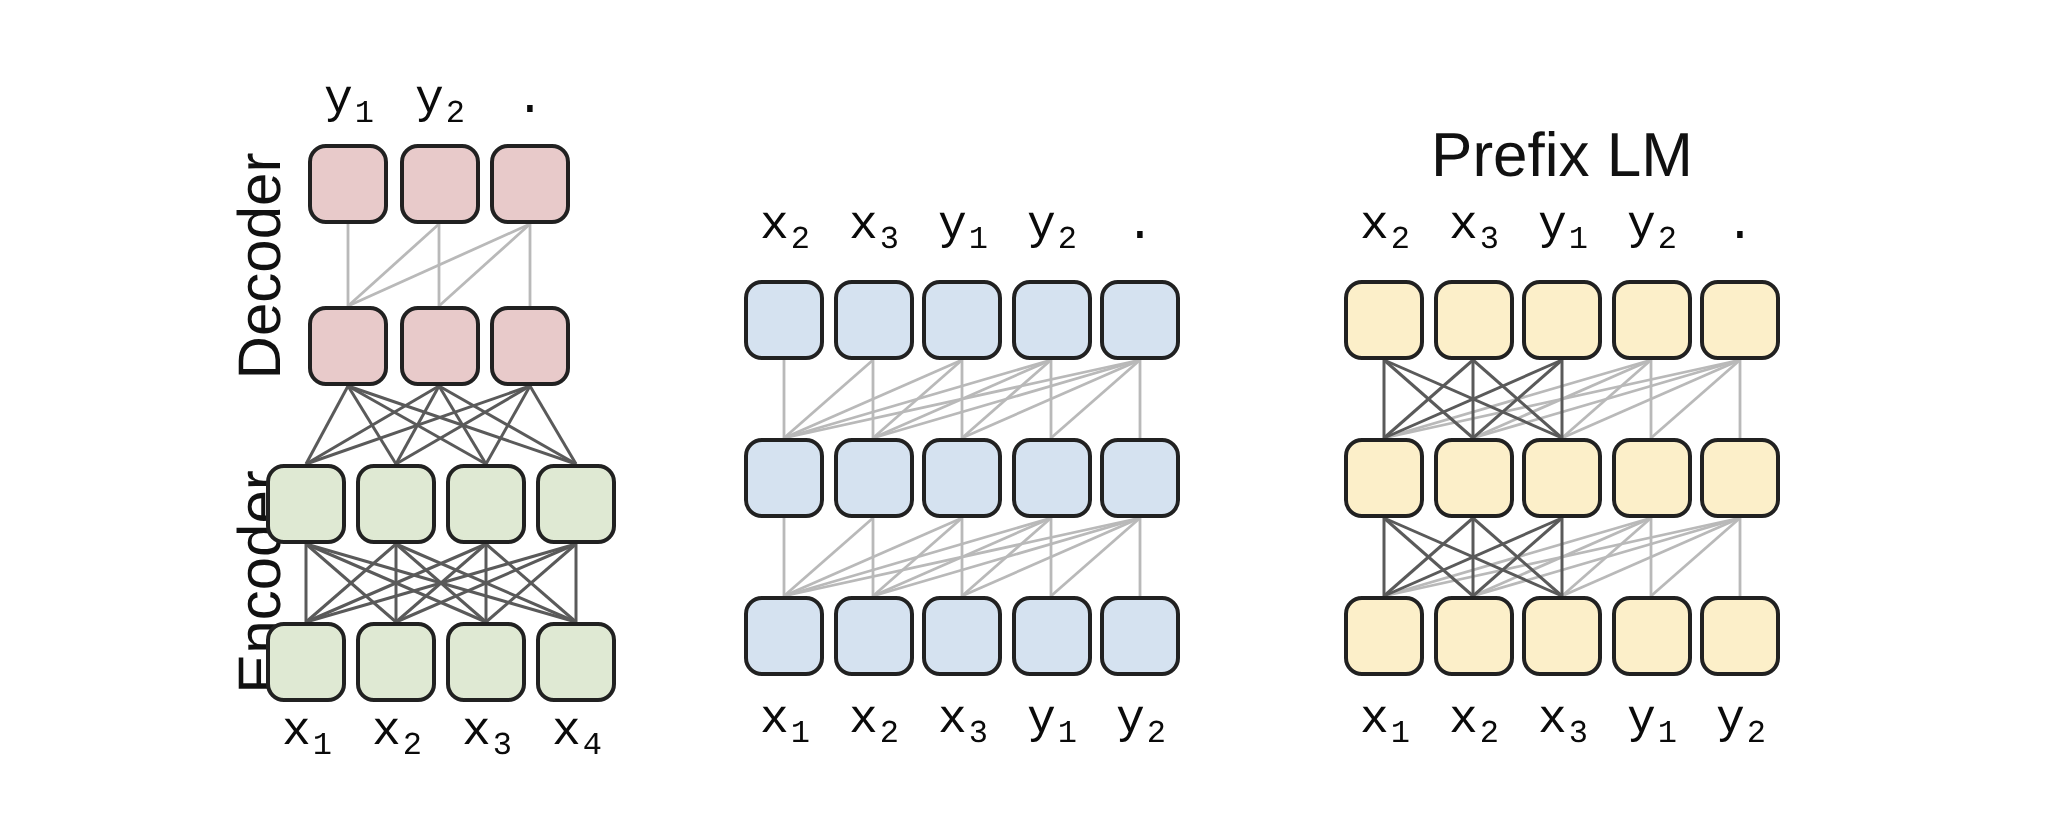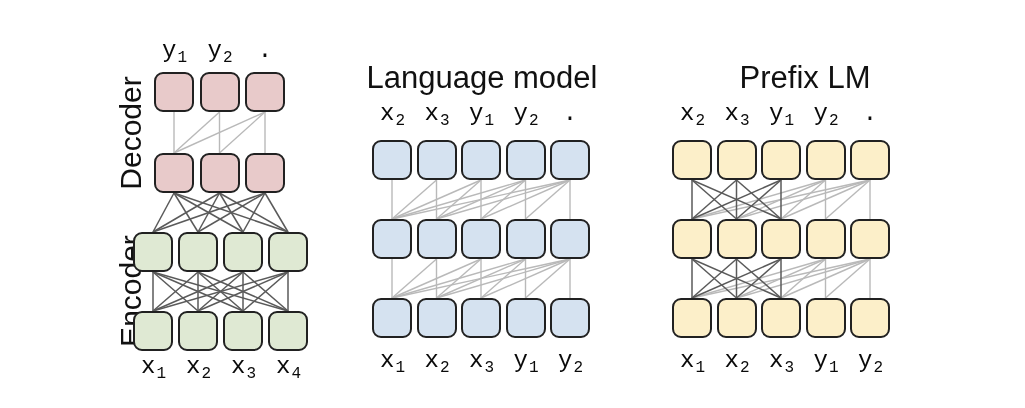--- a/index.html
+++ b/index.html
@@ -129,22 +129,21 @@
       <line x1="692" y1="259" x2="781" y2="298" stroke="#5a5a5a" stroke-width="1.5"></line>
       <line x1="736.5" y1="259" x2="692" y2="298" stroke="#5a5a5a" stroke-width="1.5"></line>
       <line x1="736.5" y1="259" x2="736.5" y2="298" stroke="#5a5a5a" stroke-width="1.5"></line>
       <line x1="736.5" y1="259" x2="781" y2="298" stroke="#5a5a5a" stroke-width="1.5"></line>
       <line x1="781" y1="259" x2="692" y2="298" stroke="#5a5a5a" stroke-width="1.5"></line>
       <line x1="781" y1="259" x2="736.5" y2="298" stroke="#5a5a5a" stroke-width="1.5"></line>
       <line x1="781" y1="259" x2="781" y2="298" stroke="#5a5a5a" stroke-width="1.5"></line>
     </svg>
   <div class="side-label" style="left:131px;top:133px">Decoder</div>
   <div class="side-label" style="left:131px;top:291px">Encoder</div>
-  <div class="title" style="left:482px">Language model</div>
-  <div class="title" style="left:805px">Prefix LM</div>
+  <div class="title" style="left:781px">Prefix LM</div>
 <div class="box" style="left: 154px; top: 72px; width: 40px; height: 40px; border-radius: 9px; border-width: 2.3px; border-color: rgb(33, 33, 33); background: rgb(232, 202, 202);"></div>
     <div class="box" style="left: 199.5px; top: 72px; width: 40px; height: 40px; border-radius: 9px; border-width: 2.3px; border-color: rgb(33, 33, 33); background: rgb(232, 202, 202);"></div>
     <div class="box" style="left: 245px; top: 72px; width: 40px; height: 40px; border-radius: 9px; border-width: 2.3px; border-color: rgb(33, 33, 33); background: rgb(232, 202, 202);"></div>
     <div class="box" style="left: 154px; top: 153px; width: 40px; height: 40px; border-radius: 9px; border-width: 2.3px; border-color: rgb(33, 33, 33); background: rgb(232, 202, 202);"></div>
     <div class="box" style="left: 199.5px; top: 153px; width: 40px; height: 40px; border-radius: 9px; border-width: 2.3px; border-color: rgb(33, 33, 33); background: rgb(232, 202, 202);"></div>
     <div class="box" style="left: 245px; top: 153px; width: 40px; height: 40px; border-radius: 9px; border-width: 2.3px; border-color: rgb(33, 33, 33); background: rgb(232, 202, 202);"></div>
     <div class="box" style="left: 133px; top: 232px; width: 40px; height: 40px; border-radius: 9px; border-width: 2.3px; border-color: rgb(33, 33, 33); background: rgb(223, 233, 211);"></div>
     <div class="box" style="left: 178px; top: 232px; width: 40px; height: 40px; border-radius: 9px; border-width: 2.3px; border-color: rgb(33, 33, 33); background: rgb(223, 233, 211);"></div>
     <div class="box" style="left: 223px; top: 232px; width: 40px; height: 40px; border-radius: 9px; border-width: 2.3px; border-color: rgb(33, 33, 33); background: rgb(223, 233, 211);"></div>
     <div class="box" style="left: 268px; top: 232px; width: 40px; height: 40px; border-radius: 9px; border-width: 2.3px; border-color: rgb(33, 33, 33); background: rgb(223, 233, 211);"></div>

